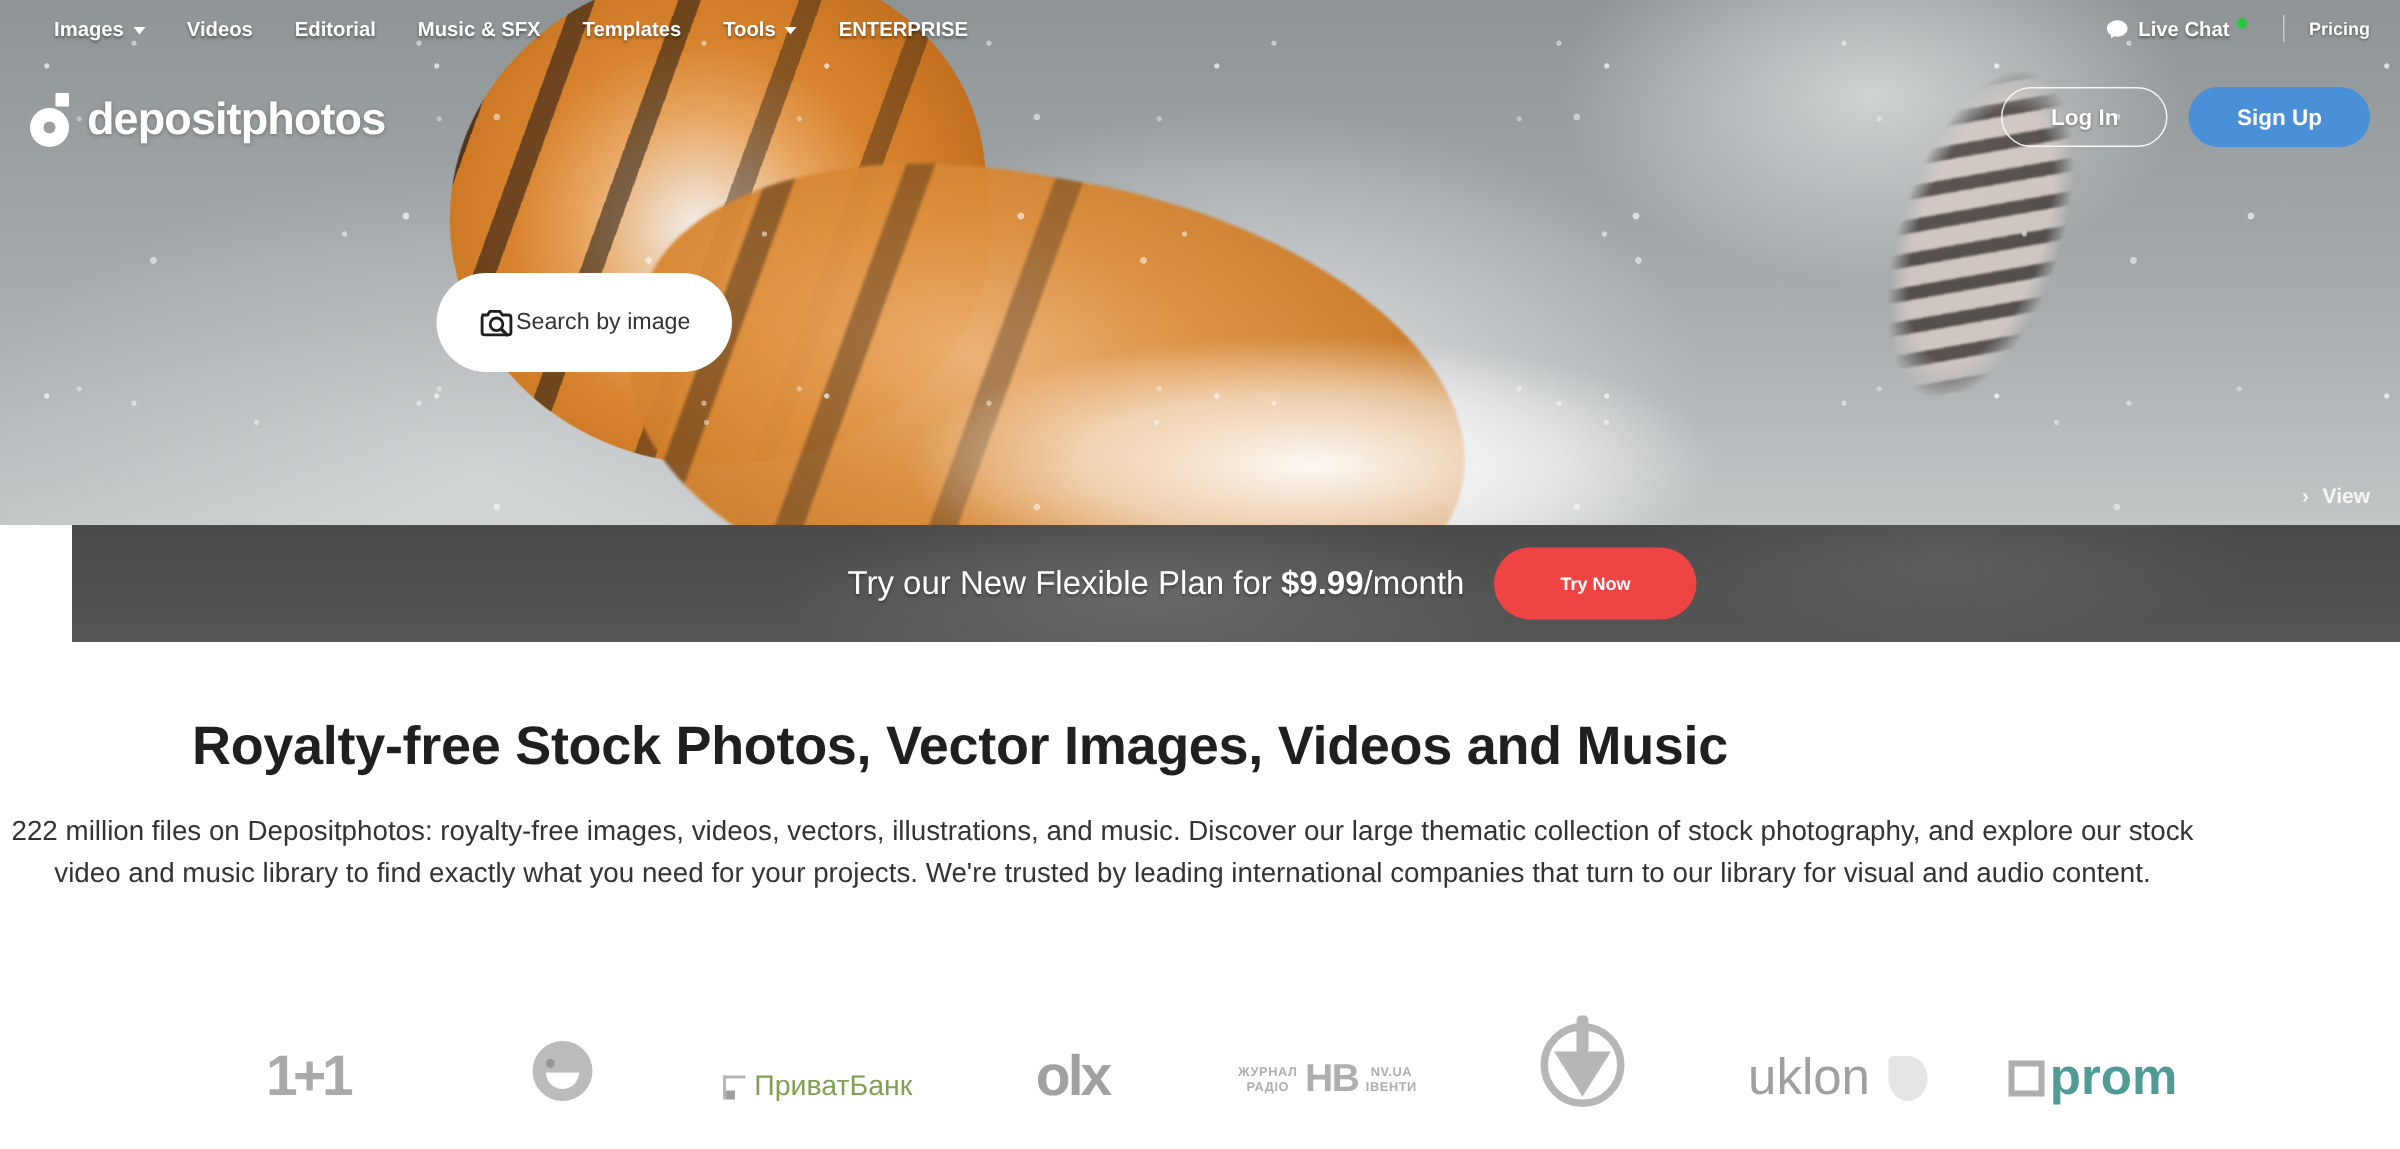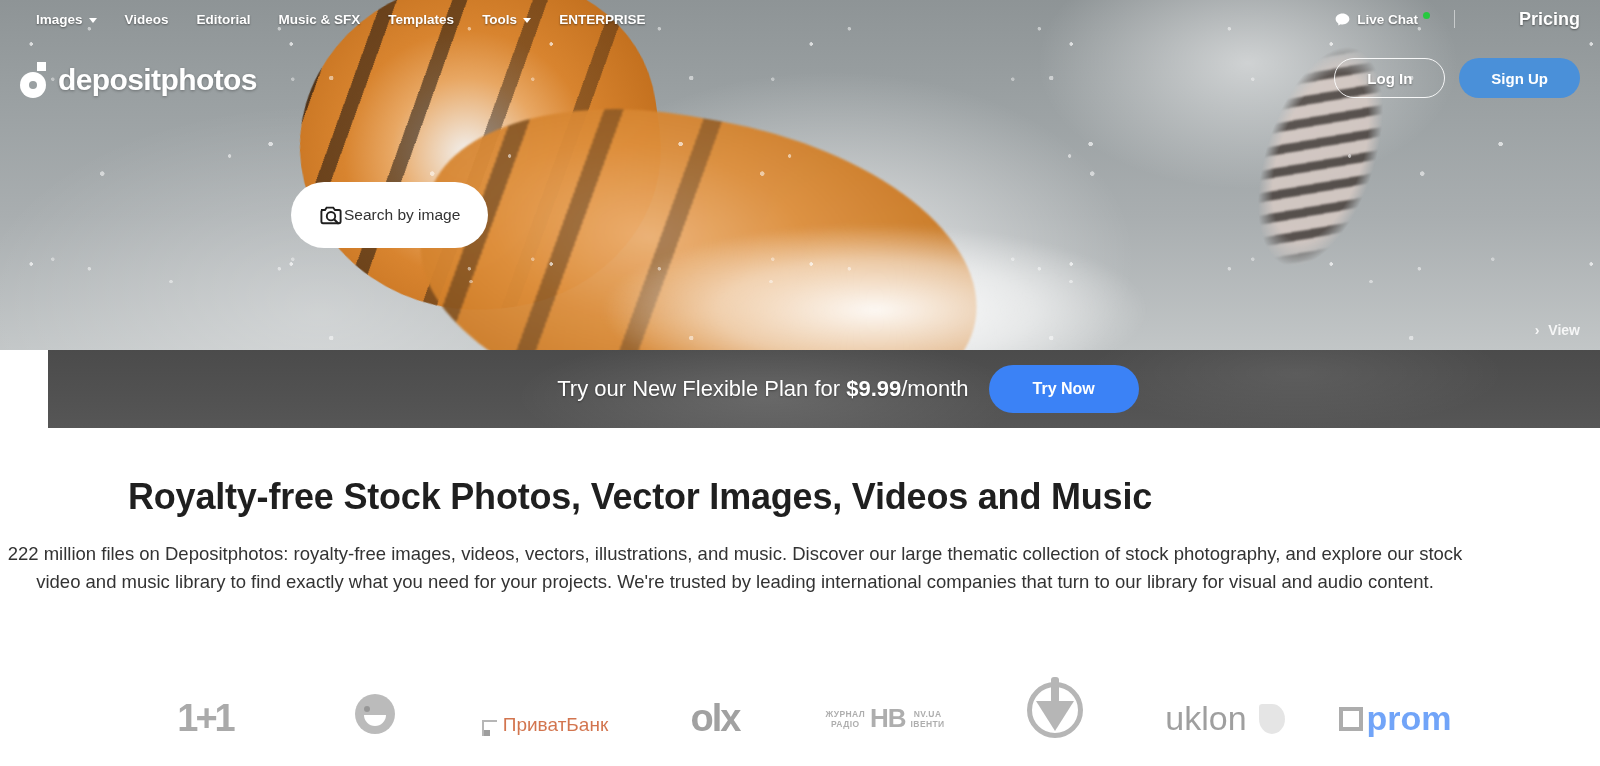--- a/index.html
+++ b/index.html
@@ -102,21 +102,21 @@
   .livechat{
     display:flex; align-items:center; gap:7px; color:#fff; font-size:13.5px; font-weight:bold;
     text-shadow:0 1px 2px rgba(0,0,0,.45); text-decoration:none; position:relative; padding-right:8px;
   }
   .chat-bubble{ width:15px;height:13px; display:block; }
   .green-dot{
     width:7px;height:7px;border-radius:50%;background:#27c93f; display:inline-block;
     margin-left:-2px; margin-bottom:7px;
   }
   .vdiv{ width:1px; height:18px; background:rgba(255,255,255,.5); margin:0 16px; }
-  .pricing{ color:#fff; font-size:18px; font-weight:bold; text-decoration:none; text-shadow:0 1px 2px rgba(0,0,0,.45);margin-left:48px; }
+  .pricing{ color:#fff; font-size:12px; font-weight:bold; text-decoration:none; text-shadow:0 1px 2px rgba(0,0,0,.45); }
 
   
   .brand{ position:absolute; left:20px; top:62px; display:flex; align-items:center; gap:10px; z-index:6; }
   .brand-mark{ position:relative; width:28px; height:36px; }
   .brand-mark .sq{ position:absolute; right:2px; top:0; width:9px;height:9px;background:#fff; }
   .brand-mark .ring{
     position:absolute; left:0; bottom:0; width:26px;height:26px;border-radius:50%;
     background:#fff;
   }
   .brand-mark .ring::after{
@@ -193,21 +193,21 @@
       linear-gradient(180deg,#4b4b4b,#565656);
   }
   .promo-text{
     position:relative; color:#fff; font-size:22px; z-index:2;
     text-shadow:0 1px 2px rgba(0,0,0,.35);
   }
   .promo-text b{ font-weight:bold; }
   .btn-trynow{
     position:relative; z-index:2;
     height:48px; padding:0 44px; border-radius:24px; border:none; cursor:pointer;
-    background:#3b82f6; color:#fff; font-size:16px; font-weight:bold;
+    background:#ef4444; color:#fff; font-size:12px; font-weight:bold;
   }
 
   
   .main{ width:1280px; background:#fff; padding-top:48px; }
   .h1{
     text-align:center; font-size:36px; font-weight:bold; color:#1f1f1f;
     letter-spacing:-.2px;
   }
   .lede{
     width:1470px; margin:22px auto 0; text-align:center;
@@ -227,42 +227,42 @@
   .lg-smile{
     width:40px;height:40px;border-radius:50%;background:#a2a2a2; position:relative; margin-bottom:6px;
   }
   .lg-smile::before{
     content:""; position:absolute; left:9px; top:12px; width:6px;height:6px;border-radius:50%;background:#6f6f6f;
   }
   .lg-smile::after{
     content:""; position:absolute; left:9px; top:21px; width:22px;height:11px;
     border-radius:0 0 12px 12px; background:#fff;
   }
-  .lg-privat{ display:flex; align-items:flex-end; gap:6px; color:#c2410c; font-size:19px; margin-bottom:4px; }
+  .lg-privat{ display:flex; align-items:center; gap:6px; color:#4d7c0f; font-size:19px; margin-bottom:4px; }
   .pb-mark{ width:15px;height:16px;border:2px solid #9a9a9a;border-right:none;border-bottom:none; position:relative; }
   .pb-mark::after{ content:""; position:absolute; left:0; bottom:0; width:6px;height:6px;background:#7a7a7a; }
   .lg-nv{ display:flex; align-items:center; gap:5px; color:#8f8f8f; margin-bottom:6px; }
   .nv-small{ font-size:8.5px; line-height:10px; text-align:center; font-weight:bold; letter-spacing:.4px; }
   .nv-big{ font-size:26px; font-weight:bold; letter-spacing:-1px; }
   .lg-olx{ font-size:38px; font-weight:bold; color:#7d7d7d; letter-spacing:-2px; }
   .lg-shield{
     width:56px;height:56px;border-radius:50%;border:5px solid #9a9a9a; position:relative; margin-bottom:2px;
   }
   .lg-shield::before{
     content:""; position:absolute; left:50%; top:-10px; transform:translateX(-50%);
     width:8px;height:26px;background:#9a9a9a; border-radius:3px;
   }
   .lg-shield::after{
     content:""; position:absolute; left:50%; top:14px; transform:translateX(-50%);
     width:0;height:0;border-left:19px solid transparent;border-right:19px solid transparent;
     border-top:30px solid #9a9a9a;
   }
   .lg-uklon{ display:flex; align-items:flex-end; gap:12px; color:#7b7b7b; font-size:34px; margin-bottom:2px; }
   .uk-drop{ width:26px;height:30px;background:#dcdcdc; border-radius:4px 60% 60% 60%; transform:rotate(0deg); margin-bottom:4px; }
-  .lg-prom{ display:flex; align-items:center; gap:4px; color:#3b82f6; font-size:34px; font-weight:bold; margin-bottom:2px; }
+  .lg-prom{ display:flex; align-items:center; gap:4px; color:#0f766e; font-size:34px; font-weight:bold; margin-bottom:2px; }
   .prom-sq{ width:24px;height:24px;border:4px solid #8e8e8e; }
 </style>
 </head>
 <body>
 
 <div class="hero">
   <div class="hero-photo">
     <div class="tiger-head"></div>
     <div class="tiger-body"></div>
     <div class="snow-spray"></div>

